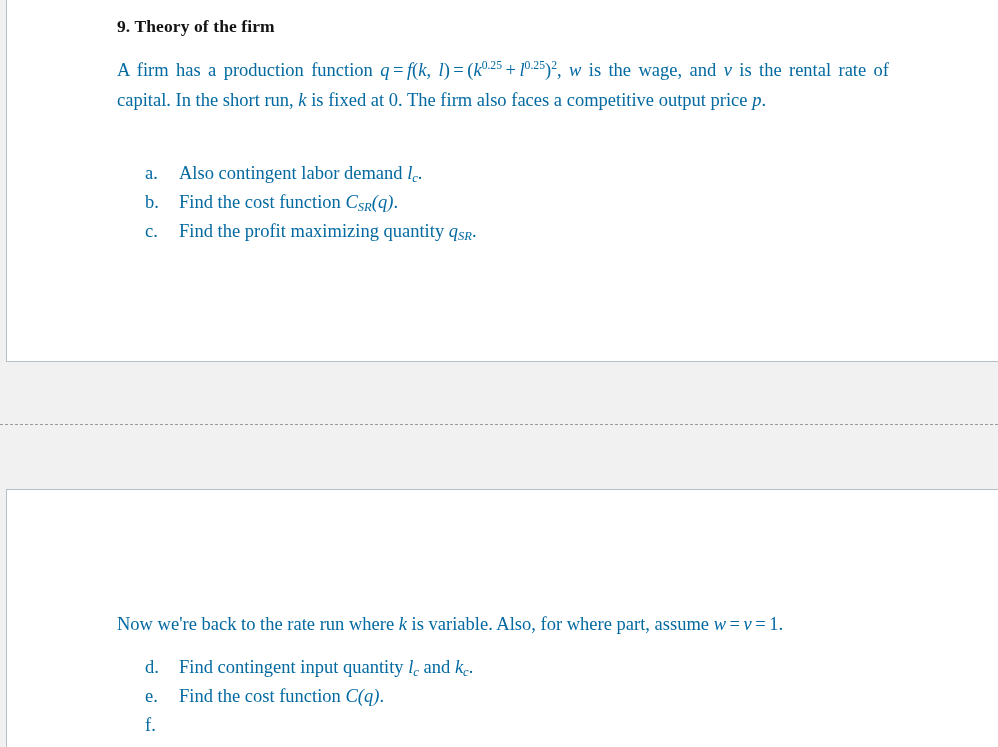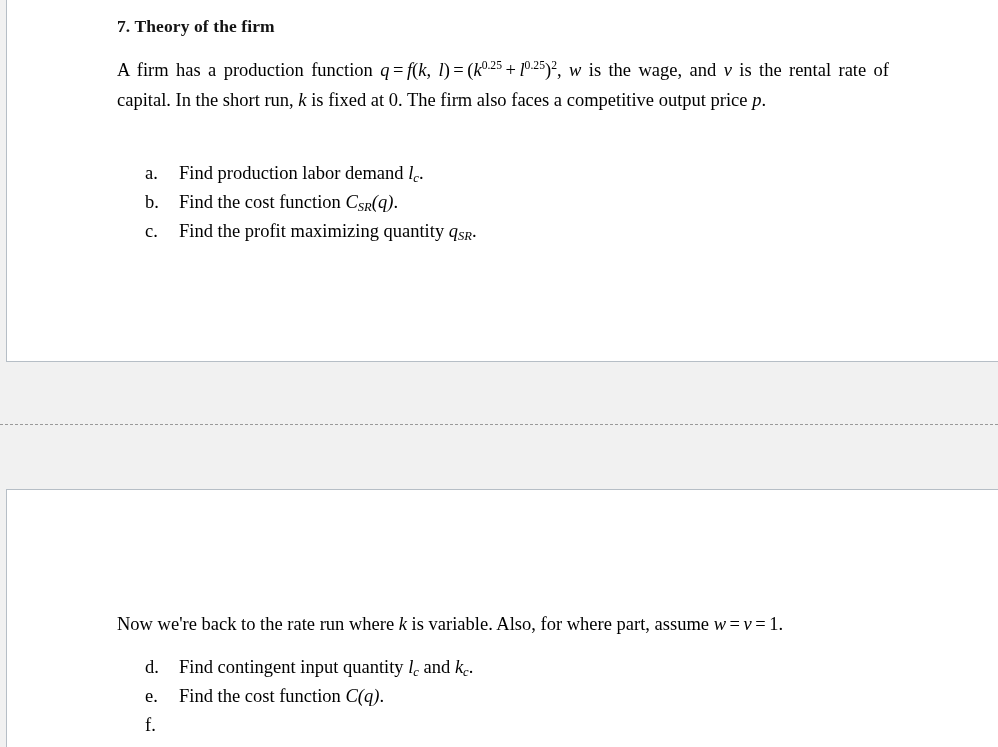--- a/index.html
+++ b/index.html
@@ -47,21 +47,21 @@
     top: 424px;
     height: 0;
     border-top: 1px dashed #9a9a9a;
   }
 
   
   .content {
     position: absolute;
     left: 117px;
     width: 772px;
-    color: #000000;
+    color: #0369a1;
   }
 
   h2.section-title {
     font-size: 17.5px;
     font-weight: bold;
     margin: 0;
     letter-spacing: .1px;
     color: #141414;
   }
 
@@ -118,26 +118,26 @@
   }
   .nb { white-space: nowrap; }
 </style>
 </head>
 <body>
 
 <div class="viewer">
 
   <div class="page page-one"></div>
 
-  <h2 class="section-title content" style="top: 16px;">7. Theory of the firm</h2>
+  <h2 class="section-title content" style="top: 16px;">9. Theory of the firm</h2>
 
   <p class="body-par content" style="top: 56px;"><span>A firm has a production function </span><span class="m">q</span><span class="op">=</span><span class="m">f</span><span class="mr">(</span><span class="m">k</span><span class="mr">, </span><span class="m">l</span><span class="mr">)</span><span class="op">=</span><span class="nb"><span class="mr">(</span><span class="m">k</span><sup class="ex">0.25</sup><span class="op">+</span><span class="m">l</span><sup class="ex">0.25</sup><span class="mr">)</span><sup class="ex">2</sup></span><span>, </span><span class="m">w</span><span> is the wage, and </span><span class="m">v</span><span> is the rental rate of capital. In the short run, </span><span class="m">k</span><span> is fixed at 0. The firm also faces a competitive output price </span><span class="m">p</span><span>.</span></p>
 
   <ol class="q-list content" style="top: 159px;">
-    <li><span class="marker">a.</span><span>Find production labor demand </span><span class="m">l</span><sub class="sb">c</sub><span>.</span></li>
+    <li><span class="marker">a.</span><span>Also contingent labor demand </span><span class="m">l</span><sub class="sb">c</sub><span>.</span></li>
     <li><span class="marker">b.</span><span>Find the cost function </span><span class="m">C</span><sub class="sb">SR</sub><span class="m">(</span><span class="m">q</span><span class="m">)</span><span>.</span></li>
     <li><span class="marker">c.</span><span>Find the profit maximizing quantity </span><span class="m">q</span><sub class="sb">SR</sub><span>.</span></li>
   </ol>
 
   <div class="page-divider"></div>
 
   <div class="page page-two"></div>
 
   <p class="body-par content" style="top: 610px; text-align: left;"><span>Now we're back to the rate run where </span><span class="m">k</span><span> is variable. Also, for where part, assume </span><span class="m">w</span><span class="op">=</span><span class="m">v</span><span class="op">=</span><span class="mr">1</span><span>.</span></p>
 

